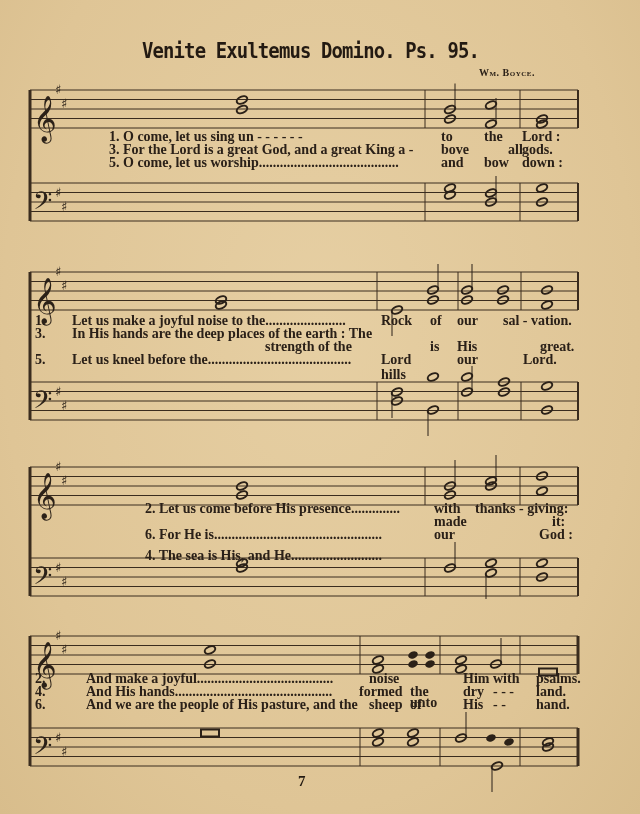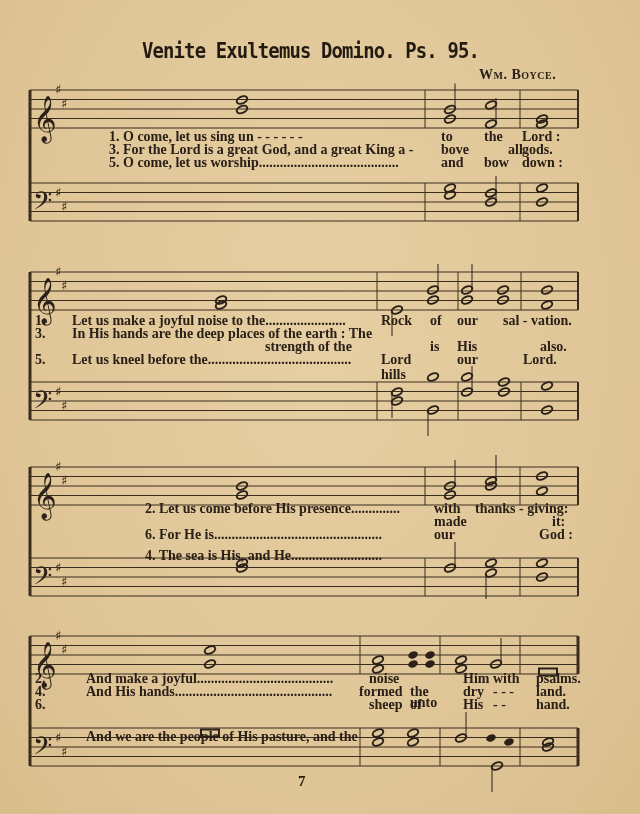--- a/index.html
+++ b/index.html
@@ -1,19 +1,19 @@
 <!DOCTYPE html>
 <html><head>
 <meta charset="utf-8">
 <style>
   html,body{margin:0;padding:0;}
   body{width:640px;height:814px;background:#e1c89b;position:relative;overflow:hidden;font-family:"Liberation Serif","DejaVu Serif",serif;color:#2b2118;}
   .paper{position:absolute;inset:0;background:radial-gradient(ellipse at 50% 40%,#e6cfa3 0%,#dfc596 70%,#d8bd8c 100%);}
   .title{position:absolute;left:142px;top:38px;font-family:"DejaVu Sans Mono","Liberation Mono",monospace;font-size:22px;font-weight:bold;letter-spacing:-1px;color:#231a12;transform:scaleX(0.86);transform-origin:left top;white-space:nowrap;}
-  .composer{position:absolute;left:479px;top:67px;font-size:14px;font-variant:small-caps;letter-spacing:0.5px;color:#2b2118;font-weight:bold;}
+  .composer{position:absolute;left:479px;top:67px;font-size:10px;font-variant:small-caps;letter-spacing:0.5px;color:#2b2118;font-weight:bold;}
   svg.staffsvg{position:absolute;left:0;top:0;overflow:visible;}
   .lyr{position:absolute;font-size:14px;font-weight:bold;white-space:nowrap;color:#2a2018;line-height:13px;}
   .pagenum{position:absolute;left:298px;top:773px;font-size:15px;font-weight:bold;color:#231a12;}
 </style>
 </head>
 <body>
 <div class="paper"></div>
 
 <div class="title">Venite Exultemus Domino.  Ps. 95.</div>
 <div class="composer">Wm. Boyce.</div>
@@ -233,21 +233,21 @@
     <div class="lyr" style="left: 381px; top: 314px;">Rock</div>
     <div class="lyr" style="left: 430px; top: 314px;">of</div>
     <div class="lyr" style="left: 457px; top: 314px;">our</div>
     <div class="lyr" style="left: 503px; top: 314px;">sal - vation.</div>
     <div class="lyr" style="left: 35px; top: 327px;">3.</div>
     <div class="lyr" style="left: 72px; top: 327px;">In His hands are the deep places of the earth : The</div>
     <div class="lyr" style="left: 265px; top: 340px;">strength of the</div>
     <div class="lyr" style="left: 381px; top: 356px; margin-top: 12px;">hills</div>
     <div class="lyr" style="left: 430px; top: 340px;">is</div>
     <div class="lyr" style="left: 457px; top: 340px;">His</div>
-    <div class="lyr" style="left: 540px; top: 340px;">also.</div>
+    <div class="lyr" style="left: 540px; top: 340px;">great.</div>
     <div class="lyr" style="left: 35px; top: 353px;">5.</div>
     <div class="lyr" style="left: 72px; top: 353px;">Let us kneel before the.........................................</div>
     <div class="lyr" style="left: 381px; top: 353px;">Lord</div>
     <div class="lyr" style="left: 457px; top: 353px;">our</div>
     <div class="lyr" style="left: 523px; top: 353px;">Lord.</div>
     <div class="lyr" style="left: 145px; top: 502px;">2. Let us come before His presence..............</div>
     <div class="lyr" style="left: 434px; top: 502px;">with</div>
     <div class="lyr" style="left: 475px; top: 502px;">thanks - giving:</div>
     <div class="lyr" style="left: 145px; top: 515px; margin-top: 34px;">4. The sea is His, and He..........................</div>
     <div class="lyr" style="left: 434px; top: 515px;">made</div>
@@ -263,21 +263,21 @@
     <div class="lyr" style="left: 493px; top: 672px;">with</div>
     <div class="lyr" style="left: 536px; top: 672px;">psalms.</div>
     <div class="lyr" style="left: 35px; top: 685px;">4.</div>
     <div class="lyr" style="left: 86px; top: 685px;">And His hands.............................................</div>
     <div class="lyr" style="left: 359px; top: 685px;">formed</div>
     <div class="lyr" style="left: 410px; top: 685px;">the</div>
     <div class="lyr" style="left: 463px; top: 685px;">dry</div>
     <div class="lyr" style="left: 493px; top: 685px;">-  -  -</div>
     <div class="lyr" style="left: 536px; top: 685px;">land.</div>
     <div class="lyr" style="left: 35px; top: 698px;">6.</div>
-    <div class="lyr" style="left: 86px; top: 698px; margin-top: 32px;">And we are the people of His pasture, and the</div>
+    <div class="lyr" style="left: 86px; top: 698px;">And we are the people of His pasture, and the</div>
     <div class="lyr" style="left: 369px; top: 698px;">sheep</div>
     <div class="lyr" style="left: 410px; top: 698px;">of</div>
     <div class="lyr" style="left: 463px; top: 698px;">His</div>
     <div class="lyr" style="left: 493px; top: 698px;">-   -</div>
     <div class="lyr" style="left: 536px; top: 698px;">hand.</div>
   </div>
 
 <div class="pagenum">7</div>
 
 </body></html>

